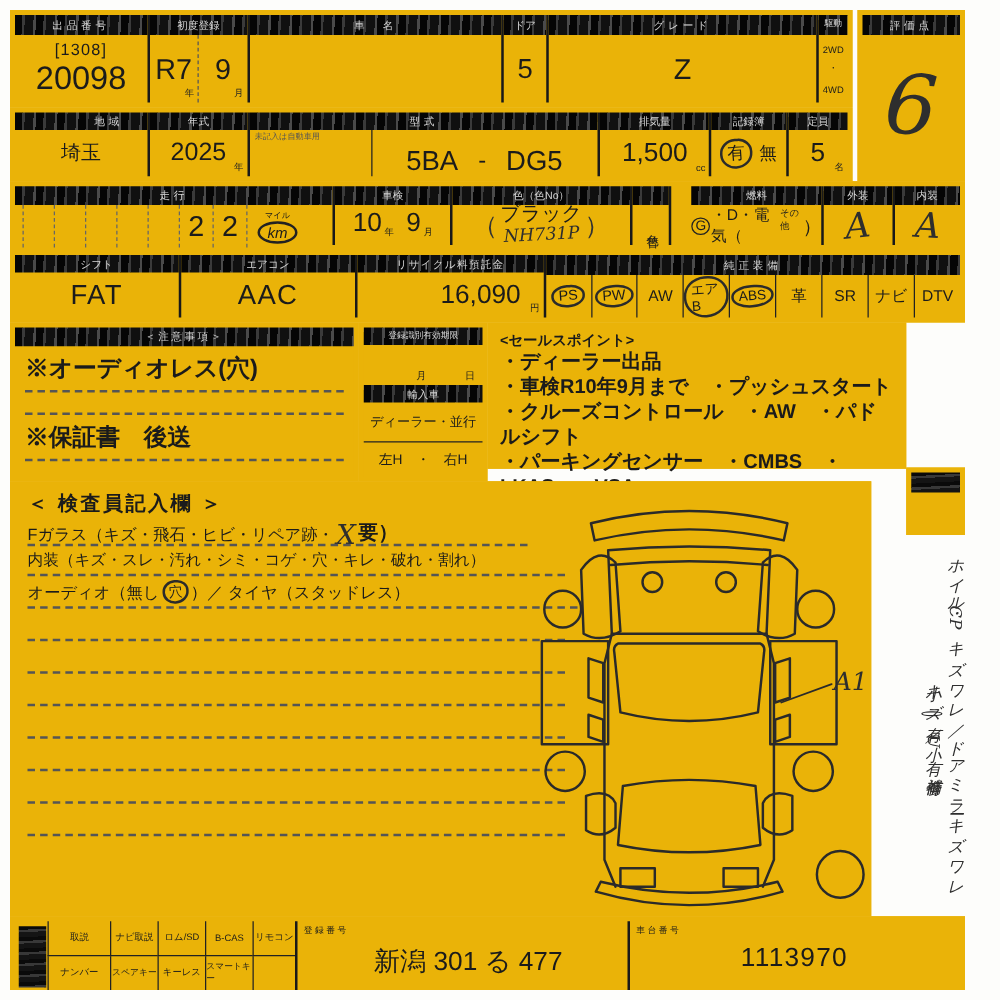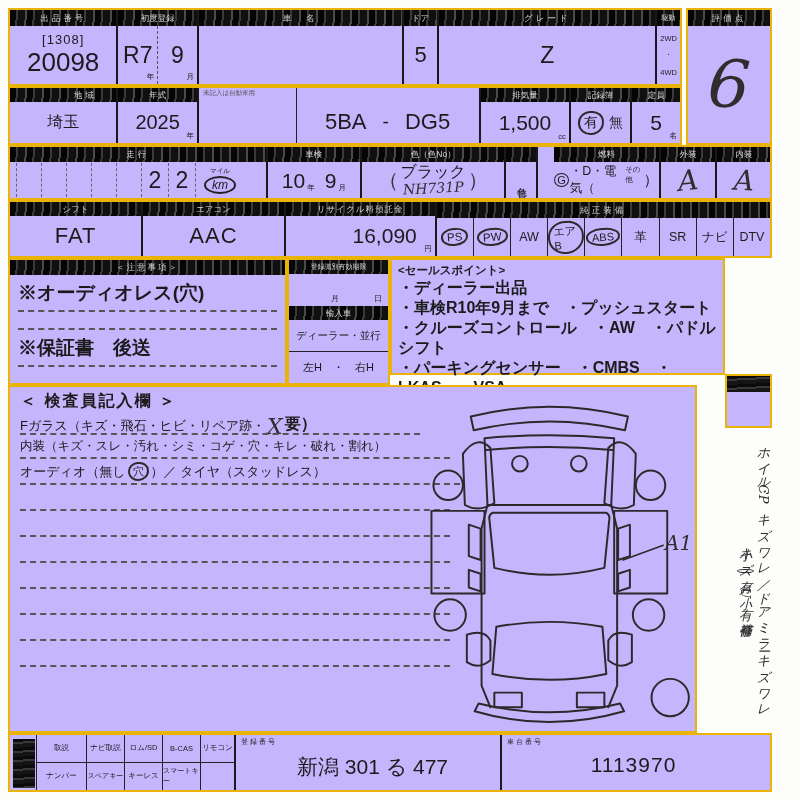--- a/index.html
+++ b/index.html
@@ -1,18 +1,18 @@
 <!DOCTYPE html>
 <html><head>
 <meta charset="utf-8">
 <style>
   html,body{margin:0;padding:0;background:#ffffff;}
   .sheet{position:relative;width:800px;height:800px;background:#fdfdfb;
          font-family:"Liberation Sans",sans-serif;color:#1b1b1b;overflow:hidden;}
-  .rowbox{position:absolute;display:flex;border:2px solid #eab308;background:#c4b5fd;box-sizing:border-box;}
+  .rowbox{position:absolute;display:flex;border:4px solid #eab308;background:#eab308;box-sizing:border-box;}
   .col{position:relative;border-left:2px solid #191919;display:flex;flex-direction:column;box-sizing:border-box;}
   .col.first{border-left:none;}
   .hdr{flex:none;height:16px;background:repeating-linear-gradient(93deg,#050505 0 6px,#3a3a3a 6px 8px,#101010 8px 15px,#4a4a4a 15px 17px);
        color:#d6d6d6;font-size:8.5px;line-height:16px;text-align:center;letter-spacing:3px;
        white-space:nowrap;overflow:hidden;}
   .hdr.tight{letter-spacing:0;}
   .bdy{flex:1;display:flex;align-items:center;justify-content:center;position:relative;}
   .val{font-size:23px;}
   .unit{font-size:7.5px;color:#222;position:absolute;right:3px;bottom:2px;}
   .hand{font-family:"DejaVu Serif",serif;font-style:italic;color:#2e2e2e;}
@@ -89,20 +89,21 @@
         </div>
     </div>
     <div class="col" style="width:81px;">
       <div class="hdr tight" style="height:14px;line-height:14px;">年式</div>
       <div class="bdy">
         <span style="font-size:20px;">2025</span>
         <span class="unit">年</span>
       </div>
     </div>
     <div class="col" style="width:284px;">
+      <div class="hdr" style="height:14px;line-height:14px;">型式</div>
       <div class="bdy">
         <span style="position:absolute;left:4px;top:1px;font-size:6.5px;color:#555;">未記入は自動車用</span>
         <span style="position:absolute;left:97px;top:0;bottom:0;border-left:1.5px solid #222;"></span>
         <span style="position:absolute;left:97px;right:0;top:0;bottom:0;display:flex;align-items:center;justify-content:center;gap:16px;margin-top:12px;">
           <span style="font-size:22px;">5BA</span>
           <span style="font-size:19px;">-</span>
           <span style="font-size:22px;">DG5</span>
         </span>
       </div>
     </div>

